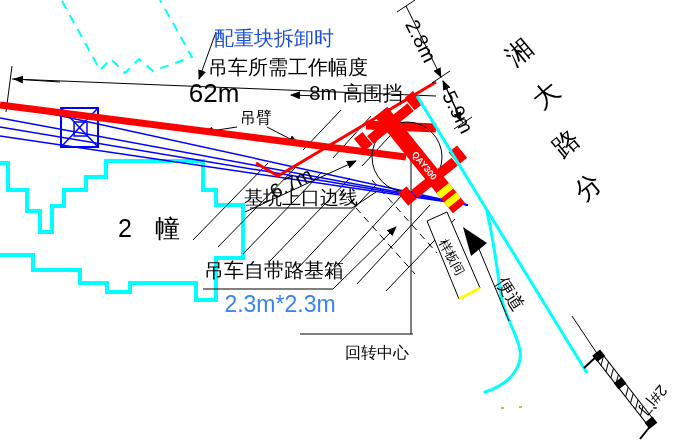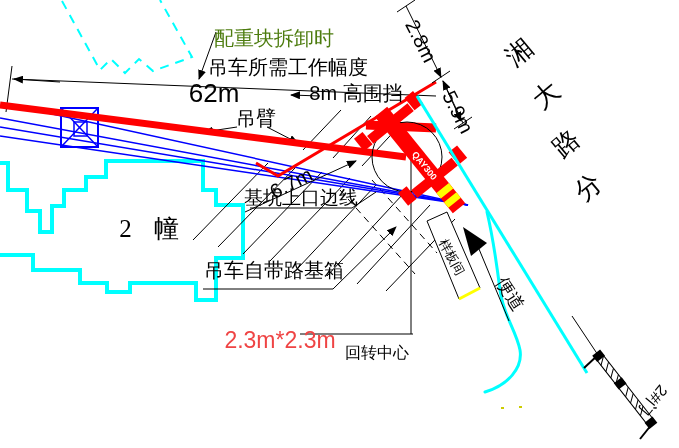--- a/index.html
+++ b/index.html
@@ -145,32 +145,32 @@
     </g>
   </g>
 
   <g fill="#cccc00">
     <rect x="501" y="407" width="3" height="2"></rect>
         <rect x="519" y="406" width="3" height="2"></rect>
   </g>
 </svg>
 
 <div class="labels">
-      <div class="lab" style="left: 274px; top: 38px; font-size: 20px; color: #4d7c0f; --r: 0deg;">配重块拆卸时</div>
+      <div class="lab" style="left: 274px; top: 38px; font-size: 20px; color: #1d4ed8; --r: 0deg;">配重块拆卸时</div>
       <div class="lab" style="left: 288px; top: 67px; font-size: 20px; color: rgb(0, 0, 0); --r: 0deg;">吊车所需工作幅度</div>
       <div class="lab" style="left: 214px; top: 93px; font-size: 26px; color: rgb(0, 0, 0); --r: 0deg;">62m</div>
       <div class="lab" style="left: 356px; top: 93px; font-size: 20px; color: rgb(0, 0, 0); --r: 0deg;">8m 高围挡</div>
-      <div class="lab" style="left: 256px; top: 118px; font-size: 20px; color: rgb(0, 0, 0); --r: 0deg;">吊臂</div>
+      <div class="lab" style="left: 256px; top: 118px; font-size: 16px; color: rgb(0, 0, 0); --r: 0deg;">吊臂</div>
       <div class="lab" style="left: 421px; top: 41px; font-size: 20px; color: rgb(0, 0, 0); --r: 63deg;">2.8m</div>
       <div class="lab" style="left: 458px; top: 112px; font-size: 20px; color: rgb(0, 0, 0); --r: 63deg;">5.9m</div>
       <div class="lab" style="left: 291px; top: 183px; font-size: 20px; color: rgb(0, 0, 0); --r: -27deg;">6.7m</div>
       <div class="lab" style="left: 301px; top: 197px; font-size: 19px; color: #000000; --r: 0deg;">基坑上口边线</div>
-      <div class="lab" style="left: 153px; top: 228px; font-size: 25px; color: rgb(0, 0, 0); --r: 0deg; letter-spacing: 8px; font-family: Liberation Serif, serif;">2 幢</div>
+      <div class="lab" style="left: 153px; top: 228px; font-size: 25px; color: rgb(0, 0, 0); --r: 0deg; letter-spacing: 8px;">2 幢</div>
       <div class="lab" style="left: 274px; top: 270px; font-size: 20px; color: rgb(0, 0, 0); --r: 0deg;">吊车自带路基箱</div>
-      <div class="lab" style="left: 280px; top: 304px; font-size: 23px; color: #ef4444; margin-top: 36px; --r: 0deg;">2.3m*2.3m</div>
+      <div class="lab" style="left: 280px; top: 304px; font-size: 23px; color: #3b82f6; --r: 0deg;">2.3m*2.3m</div>
       <div class="lab" style="left: 377px; top: 353px; font-size: 16px; color: rgb(0, 0, 0); --r: 0deg;">回转中心</div>
       <div class="lab" style="left: 510px; top: 294px; font-size: 18px; color: rgb(0, 0, 0); --r: 57deg;">便道</div>
       <div class="lab" style="left: 452px; top: 257px; font-size: 13px; color: rgb(0, 0, 0); --r: 62deg;">样板间</div>
       <div class="lab" style="left: 519px; top: 52px; font-size: 26px; color: rgb(0, 0, 0); --r: -40deg;">湘</div>
       <div class="lab" style="left: 546px; top: 95px; font-size: 26px; color: rgb(0, 0, 0); --r: -40deg;">大</div>
       <div class="lab" style="left: 566px; top: 143px; font-size: 26px; color: rgb(0, 0, 0); --r: -40deg;">路</div>
       <div class="lab" style="left: 588px; top: 187px; font-size: 26px; color: rgb(0, 0, 0); --r: -40deg;">分</div>
       <div class="lab" style="left: 653px; top: 400px; font-size: 16px; color: rgb(0, 0, 0); --r: 130deg;">2#门</div>
       <div class="lab" style="left: 424px; top: 166px; font-size: 9px; color: rgb(255, 255, 255); --r: 51deg; font-weight: bold;">QAY300</div>
     </div>

